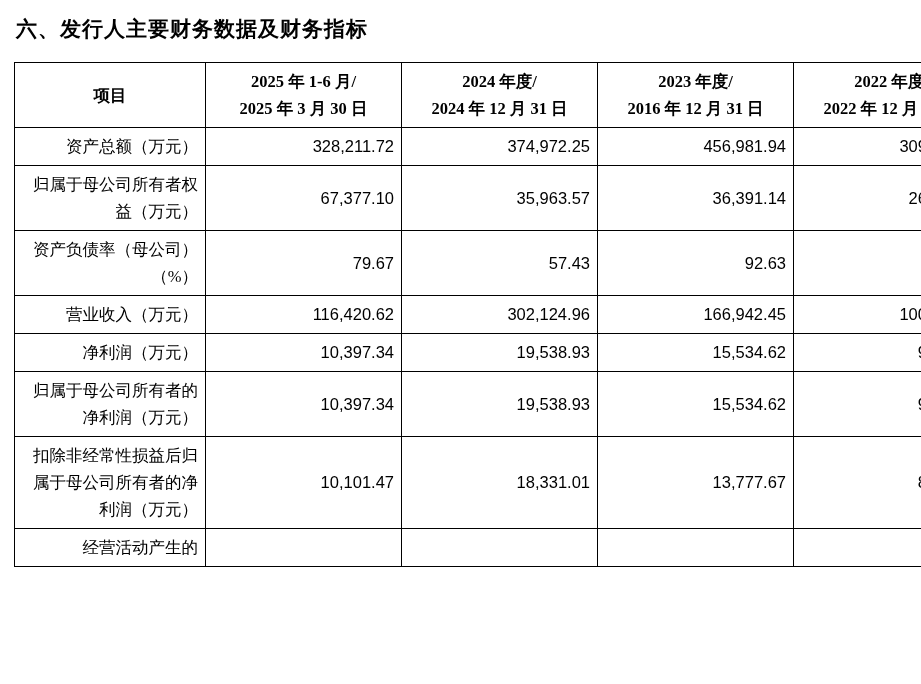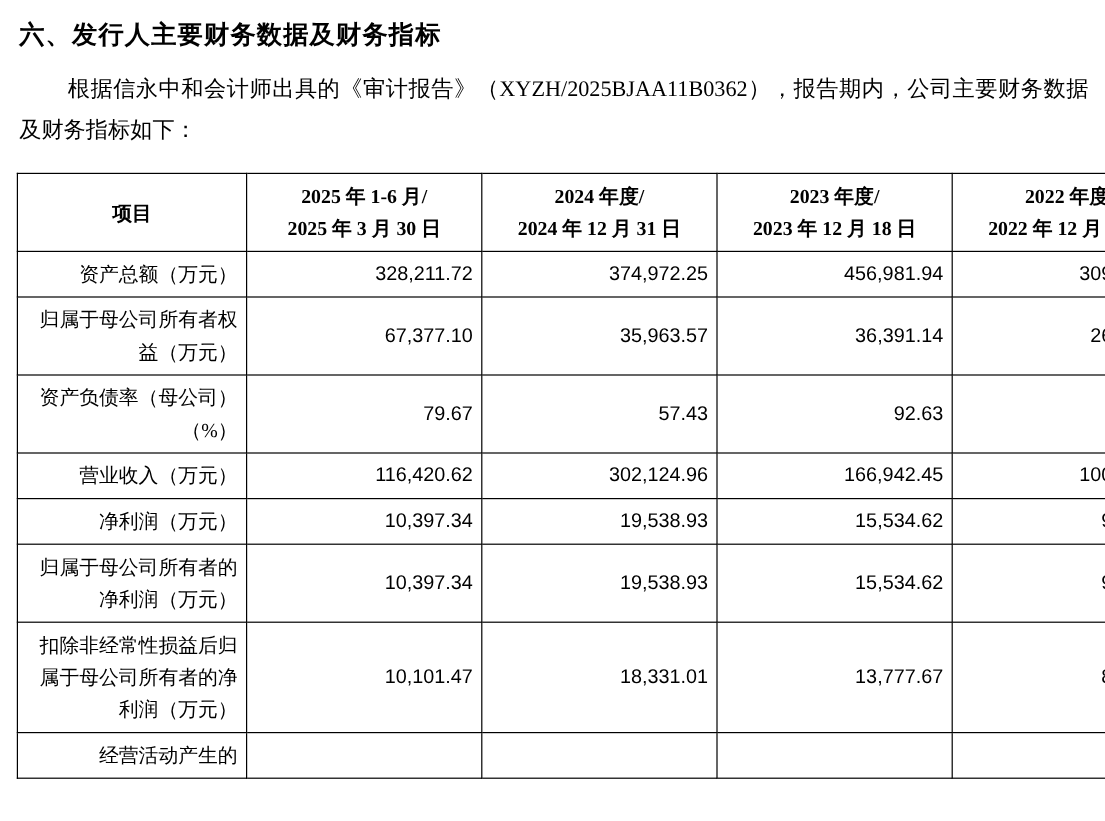--- a/index.html
+++ b/index.html
@@ -15,21 +15,21 @@
     color: #000000;
   }
   .page {
     width: 921px;
     height: 684px;
     position: relative;
     box-sizing: border-box;
     padding: 0 8px;
   }
   .section-heading {
-    font-family: Liberation Serif, serif;
+    font-family: Liberation Sans, sans-serif;
     font-weight: bold;
     font-size: 21px;
     letter-spacing: 1px;
     margin: 14px 0 0 8px;
     line-height: 30px;
   }
   .body-par {
     font-size: 18.5px;
     line-height: 34px;
     margin: 14px 0 0 0;
@@ -76,39 +76,38 @@
     font-family: Liberation Sans, sans-serif;
   }
 </style>
 </head>
 <body>
 
 <div class="page">
 
   <h2 class="section-heading">六、发行人主要财务数据及财务指标</h2>
 
-  <p class="body-par"><span class="indent"></span><span>根据信永中和会计师出具的《审计报告》（XYZH/2025BJAA11B0362），报告期内，公司主要财务数据及财务指标如下：</span></p>
 
   <table class="fin">
     <thead>
       <tr>
         <th class="hdr-item">
           <span class="ln">项目</span>
         </th>
         <th class="hdr-period">
           <span class="ln">2025 年 1-6 月/</span>
           <span class="ln">2025 年 3 月 30 日</span>
         </th>
         <th class="hdr-period">
           <span class="ln">2024 年度/</span>
           <span class="ln">2024 年 12 月 31 日</span>
         </th>
         <th class="hdr-period">
           <span class="ln">2023 年度/</span>
-          <span class="ln">2023 年 12 月 18 日</span>
+          <span class="ln">2016 年 12 月 31 日</span>
         </th>
         <th class="hdr-period">
           <span class="ln">2022 年度/</span>
           <span class="ln">2022 年 12 月 31 日</span>
         </th>
       </tr>
     </thead>
     <tbody>
       <tr>
         <td class="label">资产总额（万元）</td>

